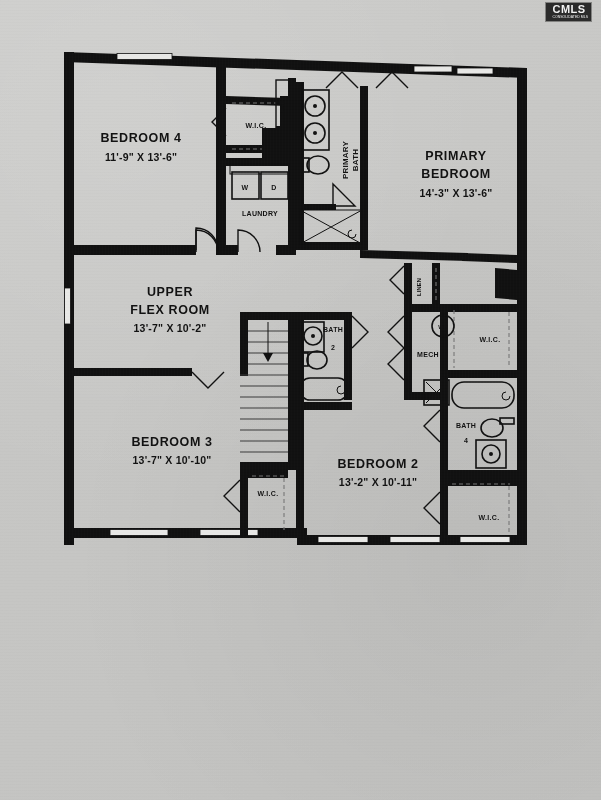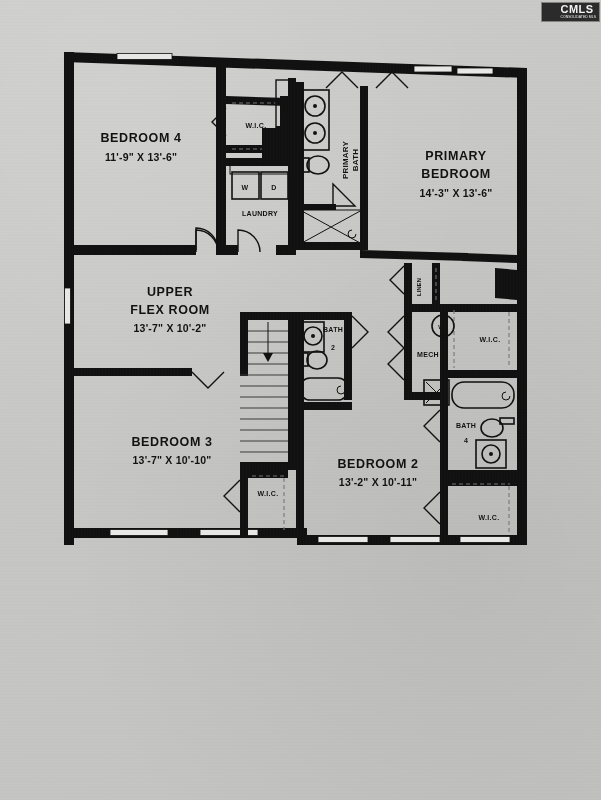--- a/index.html
+++ b/index.html
@@ -22,24 +22,24 @@
     background-image:
       repeating-linear-gradient(0deg, rgba(0,0,0,.06) 0 1px, transparent 1px 3px),
       repeating-linear-gradient(90deg, rgba(255,255,255,.05) 0 1px, transparent 1px 3px);
     pointer-events:none;
   }
   #plan{
     position:absolute;left:0;top:0;width:601px;height:800px;
   }
   #plan svg{display:block;}
   .wm{
-    position:absolute;top:3px;right:2px;
+    position:absolute;top:3px;right:10px;
     background:#2b2b2b;color:#f2f2f2;
     font-size:11px;font-weight:bold;letter-spacing:.5px;
-    padding:1px 3px 2px 18px;
+    padding:1px 3px 2px 6px;
     font-family:"Liberation Sans", sans-serif;
     line-height:11px;
     box-shadow:0 0 0 1px rgba(0,0,0,.35);
   }
   .wm small{display:block;font-size:3.5px;line-height:4px;letter-spacing:0;font-weight:normal;}
   text{font-family:"Liberation Sans", sans-serif;fill:#121212;}
   .rname{font-size:12.5px;font-weight:bold;letter-spacing:.6px;}
   .rdim{font-size:10.5px;font-weight:bold;letter-spacing:.2px;}
   .small{font-size:7px;font-weight:bold;letter-spacing:.3px;}
   .tiny{font-size:5.6px;font-weight:bold;letter-spacing:.2px;}

